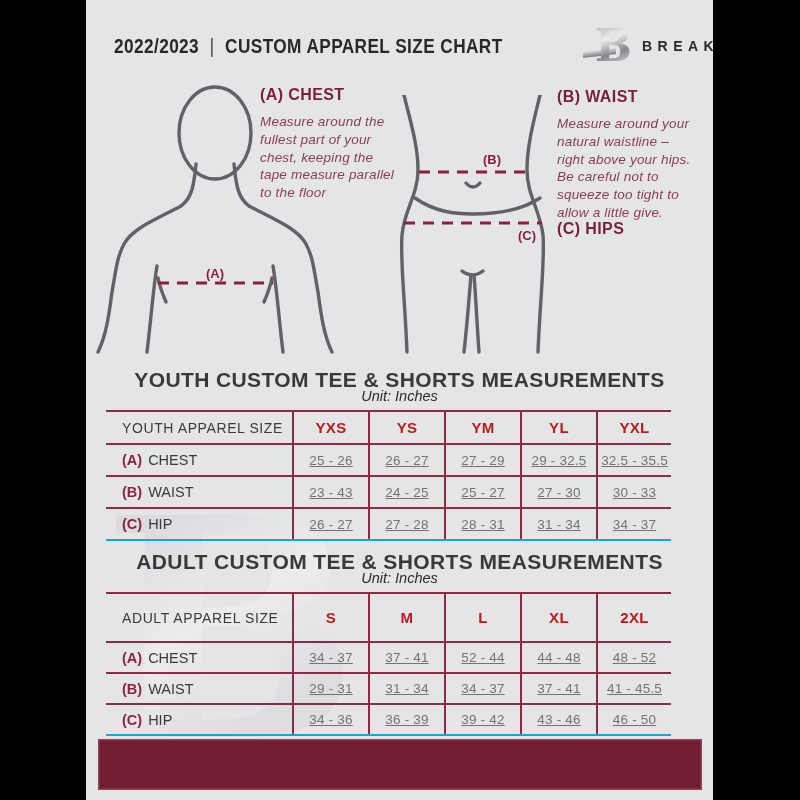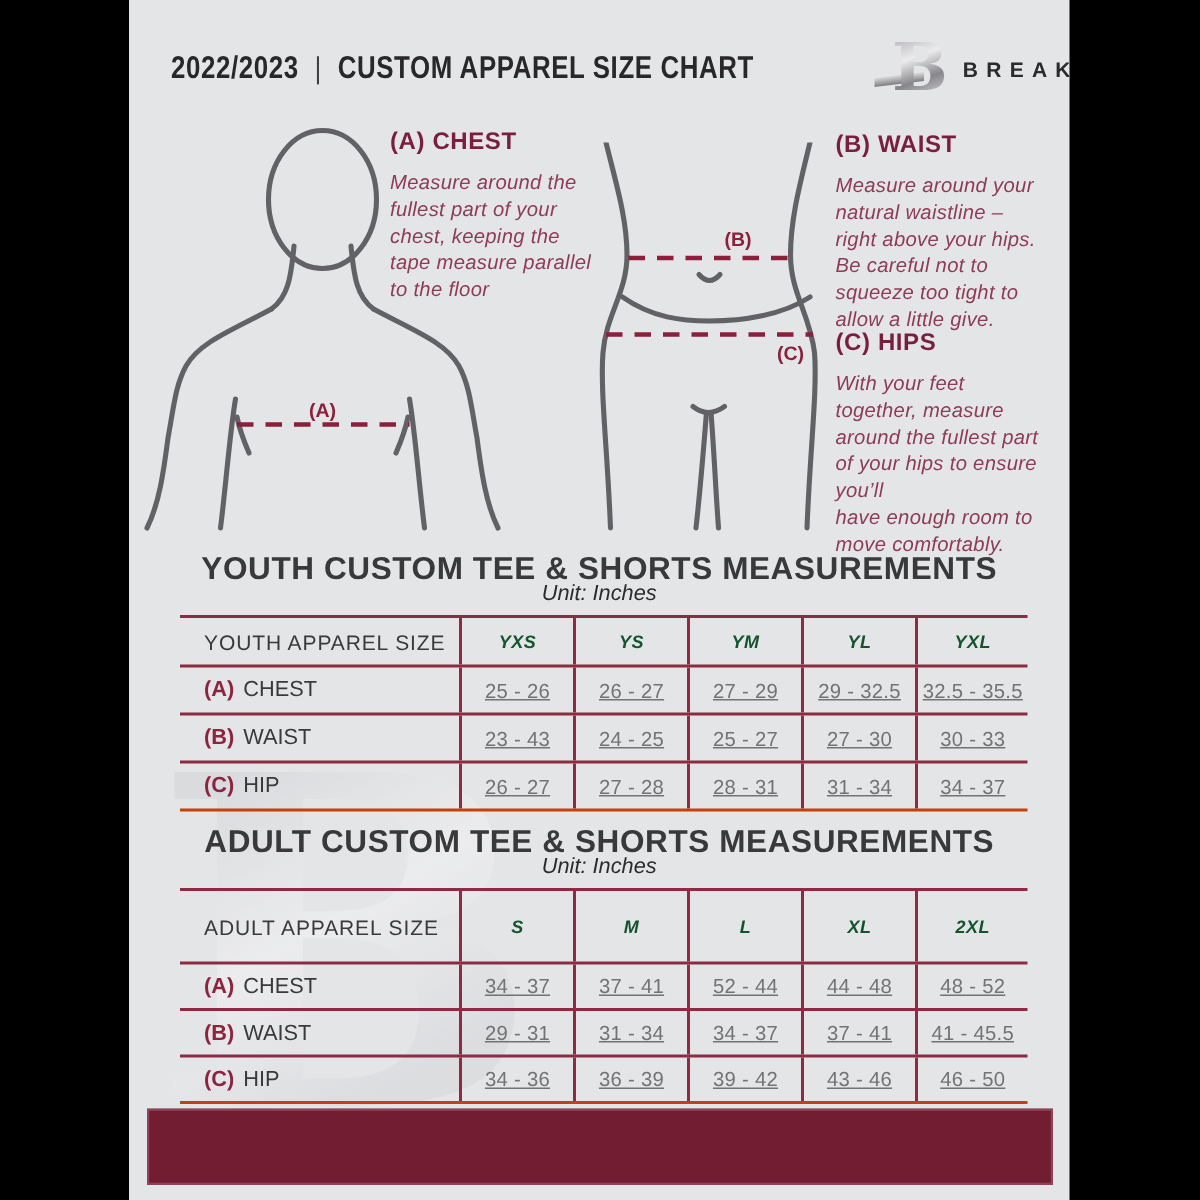--- a/index.html
+++ b/index.html
@@ -48,31 +48,31 @@
   .fig text{font-family:"Liberation Sans",sans-serif;font-size:13px;font-weight:700;fill:#8c1f3c;}
 
   
   .tbl-title{position:absolute;width:100%;text-align:center;font-size:21px;font-weight:700;
              color:#39393b;letter-spacing:.4px;z-index:2;}
   .tbl-unit{position:absolute;width:100%;text-align:center;font-size:14.5px;font-style:italic;
             font-weight:500;color:#2b2b2d;z-index:2;}
   .y-title{top:368px;} .y-unit{top:388px;}
   .a-title{top:550px;} .a-unit{top:570px;}
 
-  .size-table{position:absolute;left:34px;width:565px;border-bottom:2px solid #c2410c;z-index:2;}
+  .size-table{position:absolute;left:20px;width:565px;border-bottom:2px solid #0ea5e9;z-index:2;}
   .y-table{top:410px;} .a-table{top:592px;}
   .trow{display:grid;grid-template-columns:186px 76px 76px 76px 76px 75px;
         border-top:2px solid #8c2c44;align-items:stretch;}
   .trow>div{display:flex;align-items:center;justify-content:center;}
   .trow>div+div{border-left:2px solid #8c2c44;}
   .trow.head{height:33px;} .trow.data{height:32px;}
   .a-table .trow.head{height:49px;} .a-table .trow.data{height:31px;}
   .cell-label{justify-content:flex-start !important;padding-left:16px;font-size:14px;
               letter-spacing:.6px;color:#3a3a3c;}
-  .cell-size{font-weight:700;font-size:12px;color:#14532d;letter-spacing:.3px;font-style:italic;}
+  .cell-size{font-weight:700;font-size:15px;color:#b91c1c;letter-spacing:.3px;}
   .cell-row-label{justify-content:flex-start !important;padding-left:16px;font-size:14.5px;color:#3a3a3c;}
   .cell-row-label b{color:#8c2440;font-weight:800;margin-right:6px;}
   .cell-val{font-size:13.5px;color:#737373;letter-spacing:.2px;text-decoration:underline;}
 
   
   .footer-bar{position:absolute;left:12px;top:739px;width:604px;height:51px;background:#731d33;
               box-shadow:inset 0 0 0 1.5px rgba(255,255,255,.18);z-index:2;}
 </style>
 </head>
 <body>
@@ -137,27 +137,20 @@
     <div class="inst inst-a">
       <h3>(A) CHEST</h3>
       <p>Measure around the
 fullest part of your
 chest, keeping the
 tape measure parallel
 to the floor</p>
     </div>
     <div class="inst inst-c">
       <h3>(C) HIPS</h3>
-      <p>With your feet
-together, measure
-around the fullest part
-of your hips to ensure
-you’ll
-have enough room to
-move comfortably.</p>
     </div>
 
     <div class="tbl-title y-title">YOUTH CUSTOM TEE &amp; SHORTS MEASUREMENTS</div>
     <div class="tbl-unit y-unit">Unit: Inches</div>
     <div class="size-table y-table">
       <div class="trow head">
         <div class="cell-label">YOUTH APPAREL SIZE</div>
         <div class="cell-size">YXS</div>
         <div class="cell-size">YS</div>
         <div class="cell-size">YM</div>

